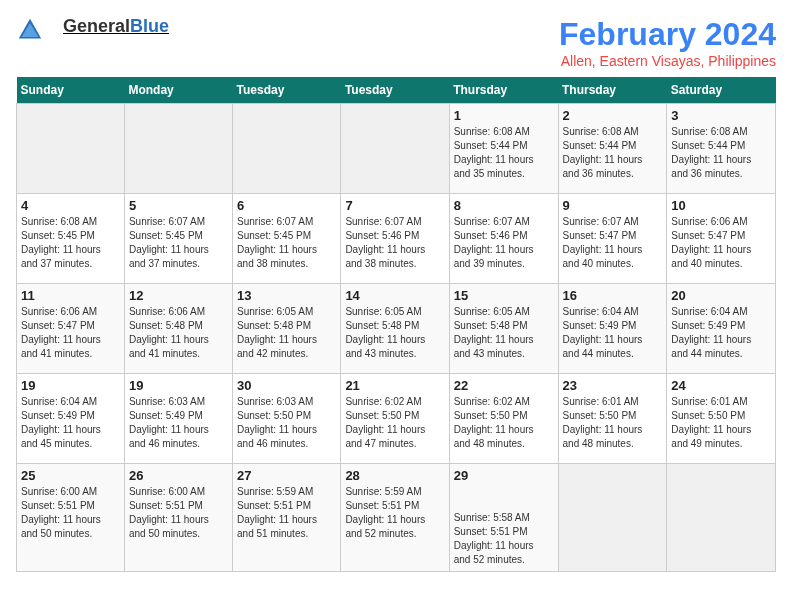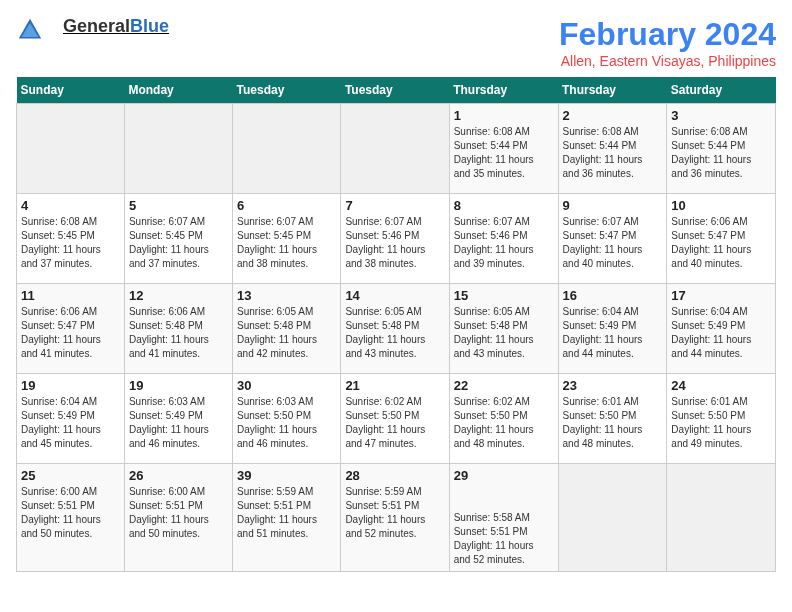--- a/index.html
+++ b/index.html
@@ -235,21 +235,21 @@
 and 43 minutes.</div>
         </td>
         <td>
           <span class="day-num">16</span>
           <div class="day-detail" style="white-space: pre-line;">Sunrise: 6:04 AM
 Sunset: 5:49 PM
 Daylight: 11 hours
 and 44 minutes.</div>
         </td>
         <td>
-          <span class="day-num">17</span>
+          <span class="day-num">20</span>
           <div class="day-detail" style="white-space: pre-line;">Sunrise: 6:04 AM
 Sunset: 5:49 PM
 Daylight: 11 hours
 and 44 minutes.</div>
         </td>
       </tr>
       <tr>
         <td>
           <span class="day-num">19</span>
           <div class="day-detail" style="white-space: pre-line;">Sunrise: 6:04 AM
@@ -309,21 +309,21 @@
 and 50 minutes.</div>
         </td>
         <td>
           <span class="day-num">26</span>
           <div class="day-detail" style="white-space: pre-line;">Sunrise: 6:00 AM
 Sunset: 5:51 PM
 Daylight: 11 hours
 and 50 minutes.</div>
         </td>
         <td>
-          <span class="day-num">39</span>
+          <span class="day-num">27</span>
           <div class="day-detail" style="white-space: pre-line;">Sunrise: 5:59 AM
 Sunset: 5:51 PM
 Daylight: 11 hours
 and 51 minutes.</div>
         </td>
         <td>
           <span class="day-num">28</span>
           <div class="day-detail" style="white-space: pre-line;">Sunrise: 5:59 AM
 Sunset: 5:51 PM
 Daylight: 11 hours

